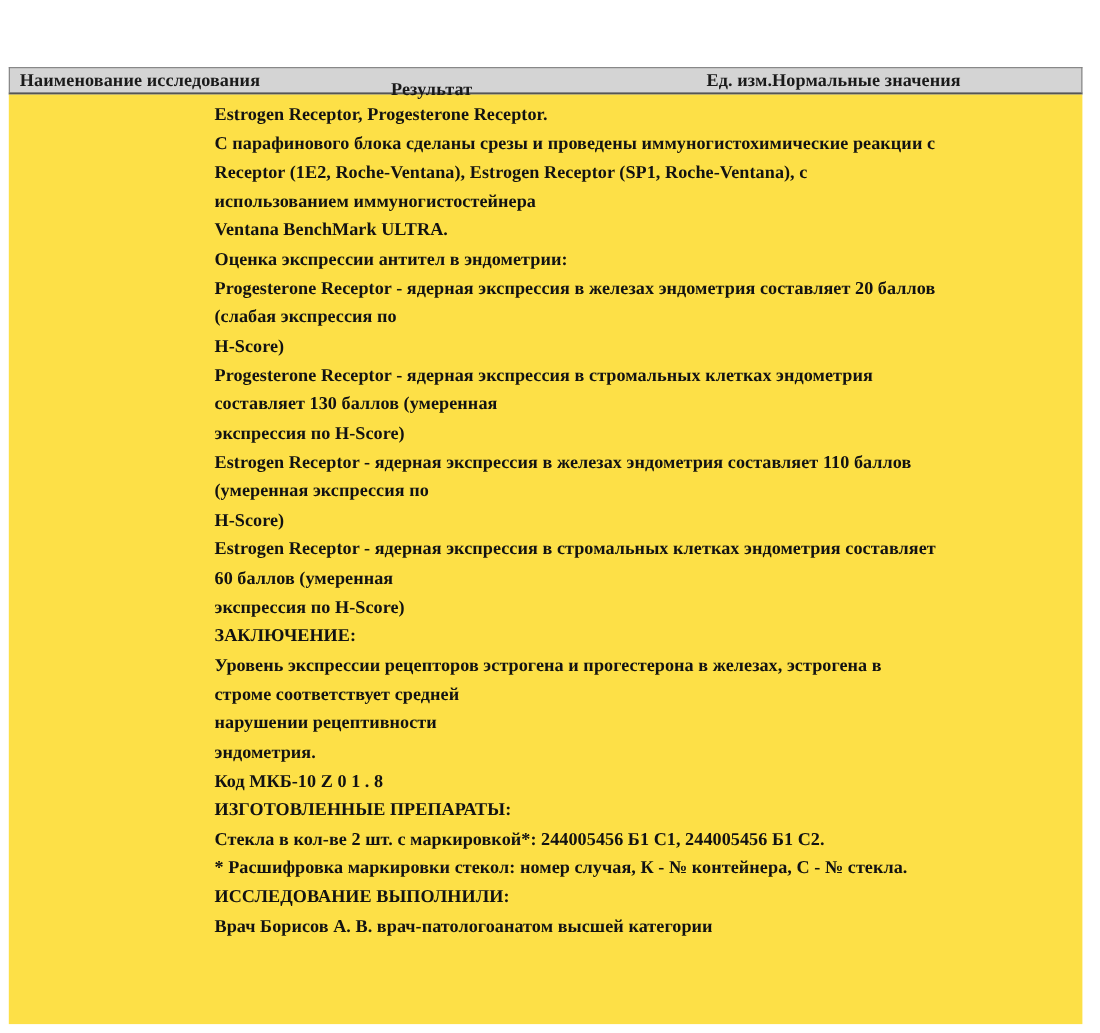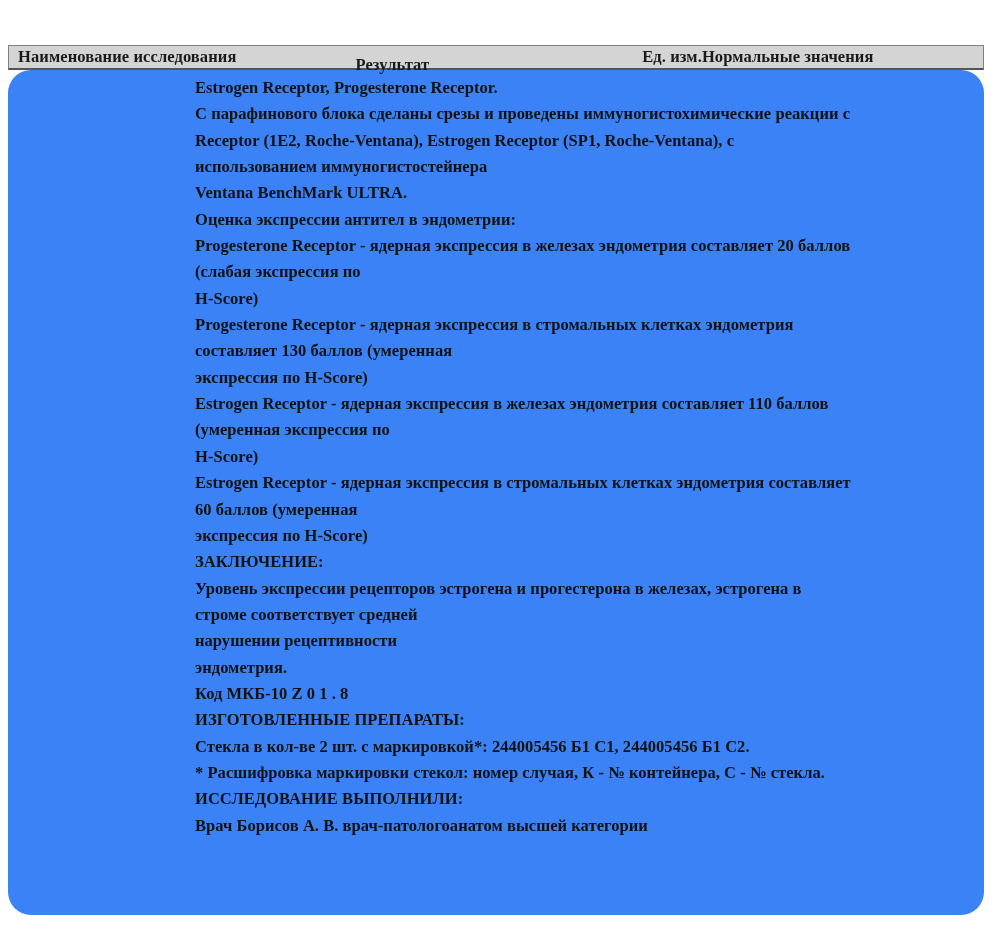--- a/index.html
+++ b/index.html
@@ -18,21 +18,21 @@
     position: relative;
     width: 1000px;
     height: 939px;
     background: #ffffff;
   }
 
   
   .results-table {
     position: absolute;
     left: 8px;
-    top: 45px;
+    top: 61px;
     width: 976px;
   }
 
   .table-head {
     display: flex;
     align-items: center;
     height: 25px;
     background: #d4d4d4;
     border: 1px solid #808080;
     border-bottom: 2px solid #555555;
@@ -46,26 +46,25 @@
     white-space: nowrap;
     letter-spacing: 0.1px;
   }
 
   .th-name      { padding-left: 9px; }
   .th-result    { margin-left: 119px; margin-top: 16px; }
   .th-unit      { margin-left: 213px; }
   .th-normal    { }
 
   .table-body {
-    background: #3b82f6;
+    background: #fde047;
     padding-top: 5px;
     padding-bottom: 10px;
     min-height: 845px;
     box-sizing: border-box;
-    border-radius: 23px;
   }
 
   .result-line {
     font-weight: bold;
     font-size: 16.5px;
     line-height: 26.35px;
     color: #121212;
     padding-left: 187px;
     padding-right: 8px;
     white-space: pre-wrap;

